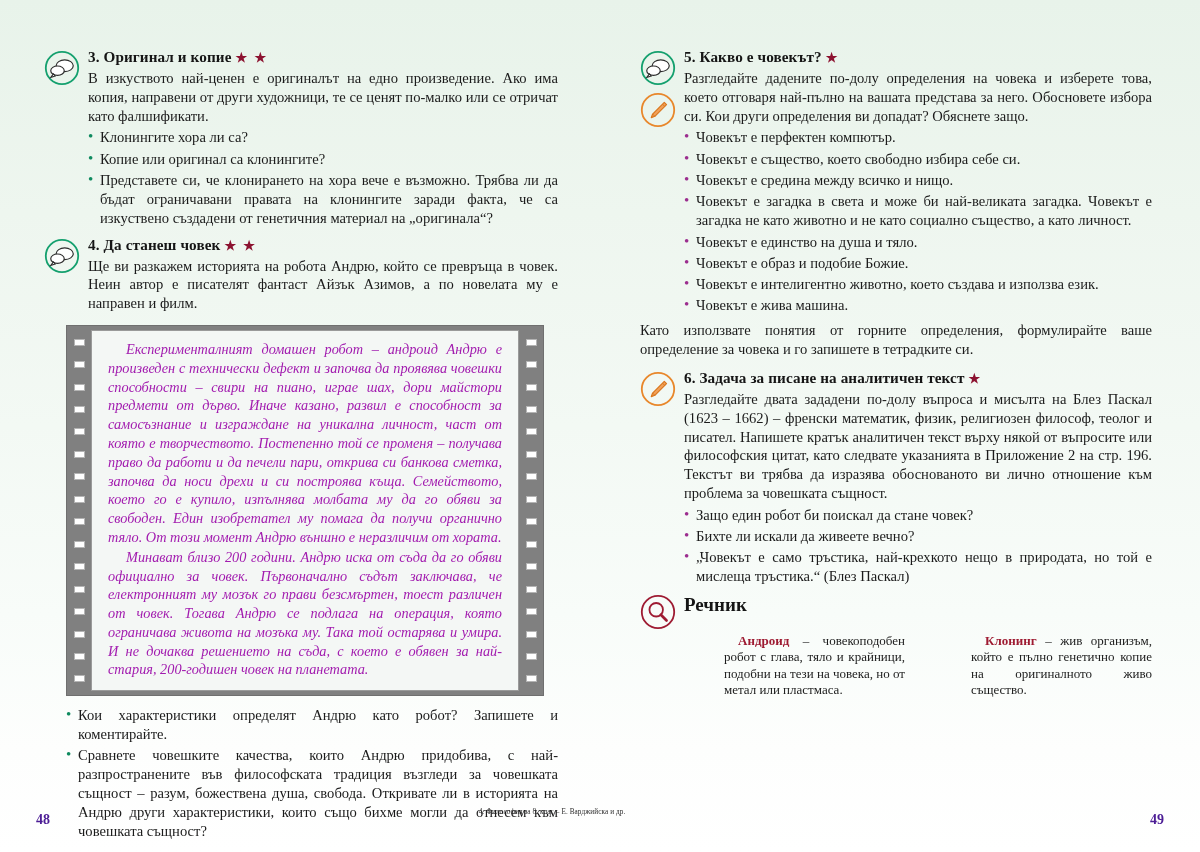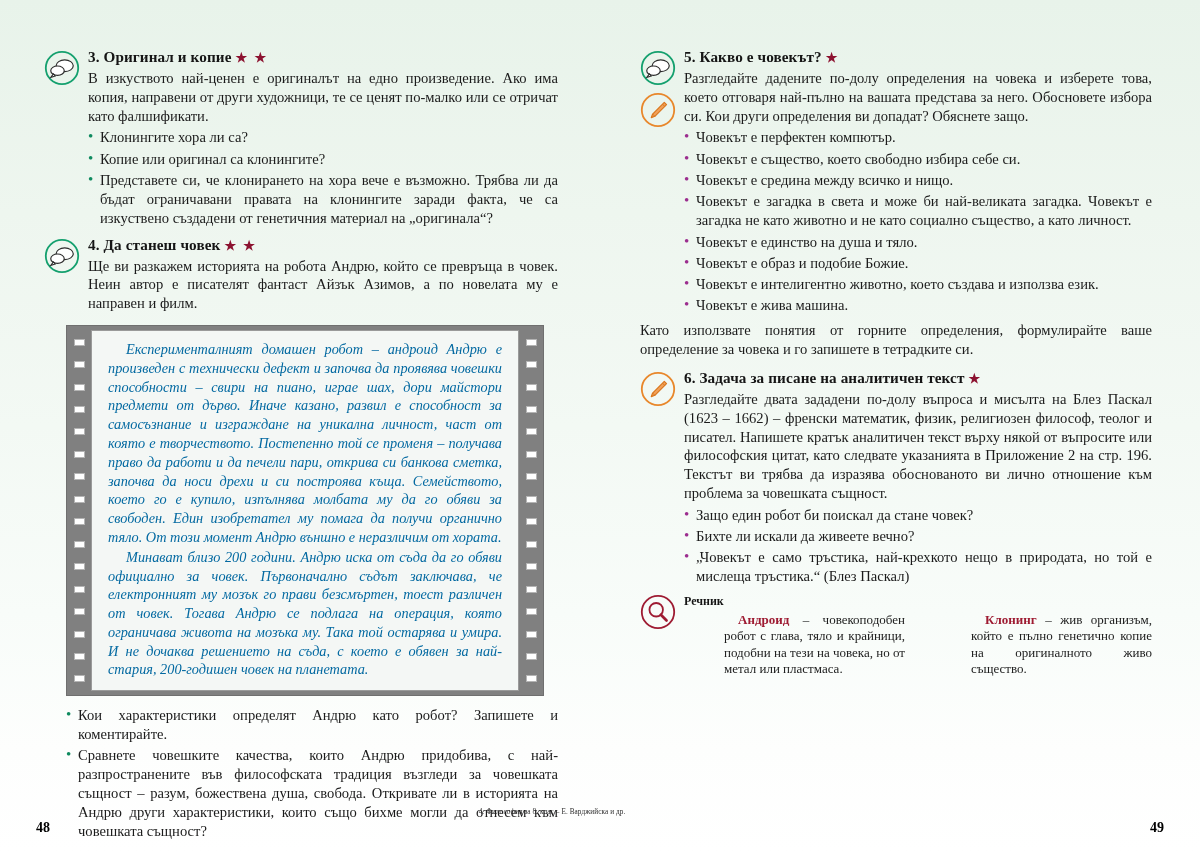--- a/index.html
+++ b/index.html
@@ -145,29 +145,29 @@
     box-sizing: border-box;
   }
   .filmstrip p {
     margin: 0;
     font-family: "Liberation Serif", serif;
     font-style: italic;
     font-size: 14.3px;
     line-height: 1.315;
     text-align: justify;
     text-indent: 18px;
-    color: #0369a1;
+    color: #a21caf;
   }
   .filmstrip p + p { margin-top: 1px; }
 
   
   .dict-heading {
     font-weight: bold;
-    font-size: 12px;
-    margin: 0 0 3px 0;
+    font-size: 19px;
+    margin: 0 0 17px 0;
     color: #151515;
   }
   .dict-cols {
     display: flex;
     gap: 26px;
     padding-left: 44px;
   }
   .dict-col {
     flex: 1 1 0;
     font-size: 13px;
@@ -177,25 +177,25 @@
   }
   .dict-col .term {
     color: #9e1b32;
     font-weight: bold;
   }
   .dict-col p { margin: 0; text-indent: 14px; }
 
   
   .folio {
     position: absolute;
-    bottom: 16px;
+    bottom: 24px;
     font-family: "Liberation Serif", serif;
     font-weight: bold;
     font-size: 14px;
-    color: #000000;
+    color: #4c1d95;
   }
   .folio.left-folio  { left: 36px; }
   .folio.right-folio { right: 36px; }
   .footer-credit {
     position: absolute;
     bottom: 36px;
     left: 0;
     width: 1104px;
     text-align: center;
     font-size: 7.2px;

